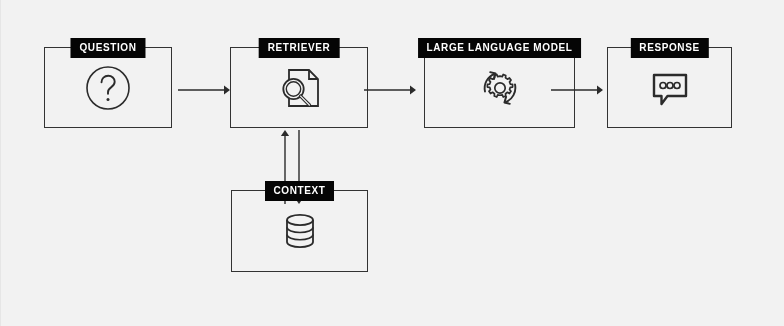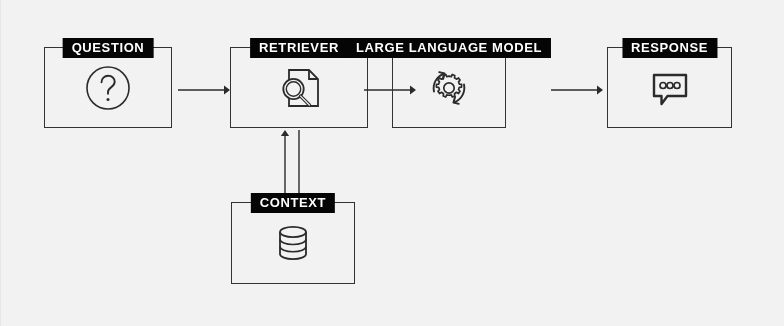--- a/index.html
+++ b/index.html
@@ -27,21 +27,21 @@
     background: transparent;
   }
   .node-label {
     position: absolute;
     top: -10px;
     left: 50%;
     transform: translateX(-50%);
     background: #050505;
     color: #ffffff;
     font-family: "Liberation Sans Narrow", "Liberation Sans", sans-serif;
-    font-size: 13px;
+    font-size: 10px;
     font-weight: bold;
     letter-spacing: 0.6px;
     line-height: 20px;
     height: 20px;
     padding: 0 9px;
     white-space: nowrap;
     text-transform: uppercase;
     transform-origin: center;
   }
   .node-icon {
@@ -95,21 +95,21 @@
       <path d="M29.6 36.1 L38.4 45" fill="none" stroke="#2b2b2b" stroke-width="3.4" stroke-linecap="round"></path>
       <path d="M29.6 36.1 L38.4 45" fill="none" stroke="#f2f2f2" stroke-width="1.2" stroke-linecap="round"></path>
     </svg>
   </div>
 
   <svg class="arrow" style="left:362px; top:82px; width:56px; height:16px;" viewBox="0 0 56 16">
     <line x1="2" y1="8" x2="48" y2="8" stroke="#2b2b2b" stroke-width="1.4"></line>
     <path d="M48 3.6 L54 8 L48 12.4 Z" fill="#2b2b2b"></path>
   </svg>
 
-  <div class="node" style="left:392px; top:47px; width:114px; height:81px;">
+  <div class="node" style="left:424px; top:47px; width:151px; height:81px;">
     <div class="node-label">LARGE LANGUAGE MODEL</div>
     <svg class="node-icon" viewBox="0 0 56 56">
       <path d="M13 31.5 A15.5 15.5 0 0 1 22.5 13.8" fill="none" stroke="#2b2b2b" stroke-width="1.9" stroke-linecap="round"></path>
       <path d="M18.2 12.2 L23.6 13.5 L21.9 19.1" fill="none" stroke="#2b2b2b" stroke-width="1.9" stroke-linecap="round" stroke-linejoin="round"></path>
       <path d="M43 24.5 A15.5 15.5 0 0 1 33.5 42.2" fill="none" stroke="#2b2b2b" stroke-width="1.9" stroke-linecap="round"></path>
       <path d="M37.8 43.8 L32.4 42.5 L34.1 36.9" fill="none" stroke="#2b2b2b" stroke-width="1.9" stroke-linecap="round" stroke-linejoin="round"></path>
       <g fill="none" stroke="#2b2b2b" stroke-width="1.7" stroke-linejoin="round">
         <path d="M28 16.2 l2.3 .35 .95 -2.1 2.5 1.0 -.25 2.3 1.95 1.4 2.0 -1.2 1.55 2.15 -1.45 1.8 .75 2.2 2.3 .3 0 2.65 -2.3 .3 -.75 2.2 1.45 1.8 -1.55 2.15 -2.0 -1.2 -1.95 1.4 .25 2.3 -2.5 1.0 -.95 -2.1 -2.3 .35 -2.3 -.35 -.95 2.1 -2.5 -1.0 .25 -2.3 -1.95 -1.4 -2.0 1.2 -1.55 -2.15 1.45 -1.8 -.75 -2.2 -2.3 -.3 0 -2.65 2.3 -.3 .75 -2.2 -1.45 -1.8 1.55 -2.15 2.0 1.2 1.95 -1.4 -.25 -2.3 2.5 -1.0 .95 2.1 Z"></path>
       </g>
       <circle cx="28" cy="28" r="5.2" fill="#f2f2f2" stroke="#2b2b2b" stroke-width="1.7"></circle>
@@ -133,21 +133,21 @@
 
   <svg class="arrow" style="left:276px; top:128px; width:36px; height:78px;" viewBox="0 0 36 78">
     <line x1="9" y1="76" x2="9" y2="8" stroke="#2b2b2b" stroke-width="1.4"></line>
     <path d="M4.9 8 L9 2 L13.1 8 Z" fill="#2b2b2b"></path>
   </svg>
   <svg class="arrow" style="left:276px; top:128px; width:36px; height:78px;" viewBox="0 0 36 78">
     <line x1="23" y1="2" x2="23" y2="70" stroke="#2b2b2b" stroke-width="1.4"></line>
     <path d="M18.9 70 L23 76 L27.1 70 Z" fill="#2b2b2b"></path>
   </svg>
 
-  <div class="node" style="left:231px; top:202px; width:124px; height:82px;">
+  <div class="node" style="left:231px; top:190px; width:137px; height:82px;">
     <div class="node-label">CONTEXT</div>
     <svg class="node-icon" viewBox="0 0 56 56">
       <ellipse cx="28" cy="17" rx="13" ry="5.2" fill="none" stroke="#2b2b2b" stroke-width="1.8"></ellipse>
       <path d="M15 17 V39 A13 5.2 0 0 0 41 39 V17" fill="none" stroke="#2b2b2b" stroke-width="1.8"></path>
       <path d="M15 24.3 A13 5.2 0 0 0 41 24.3" fill="none" stroke="#2b2b2b" stroke-width="1.6"></path>
       <path d="M15 31.6 A13 5.2 0 0 0 41 31.6" fill="none" stroke="#2b2b2b" stroke-width="1.6"></path>
     </svg>
   </div>
 
 </div>

